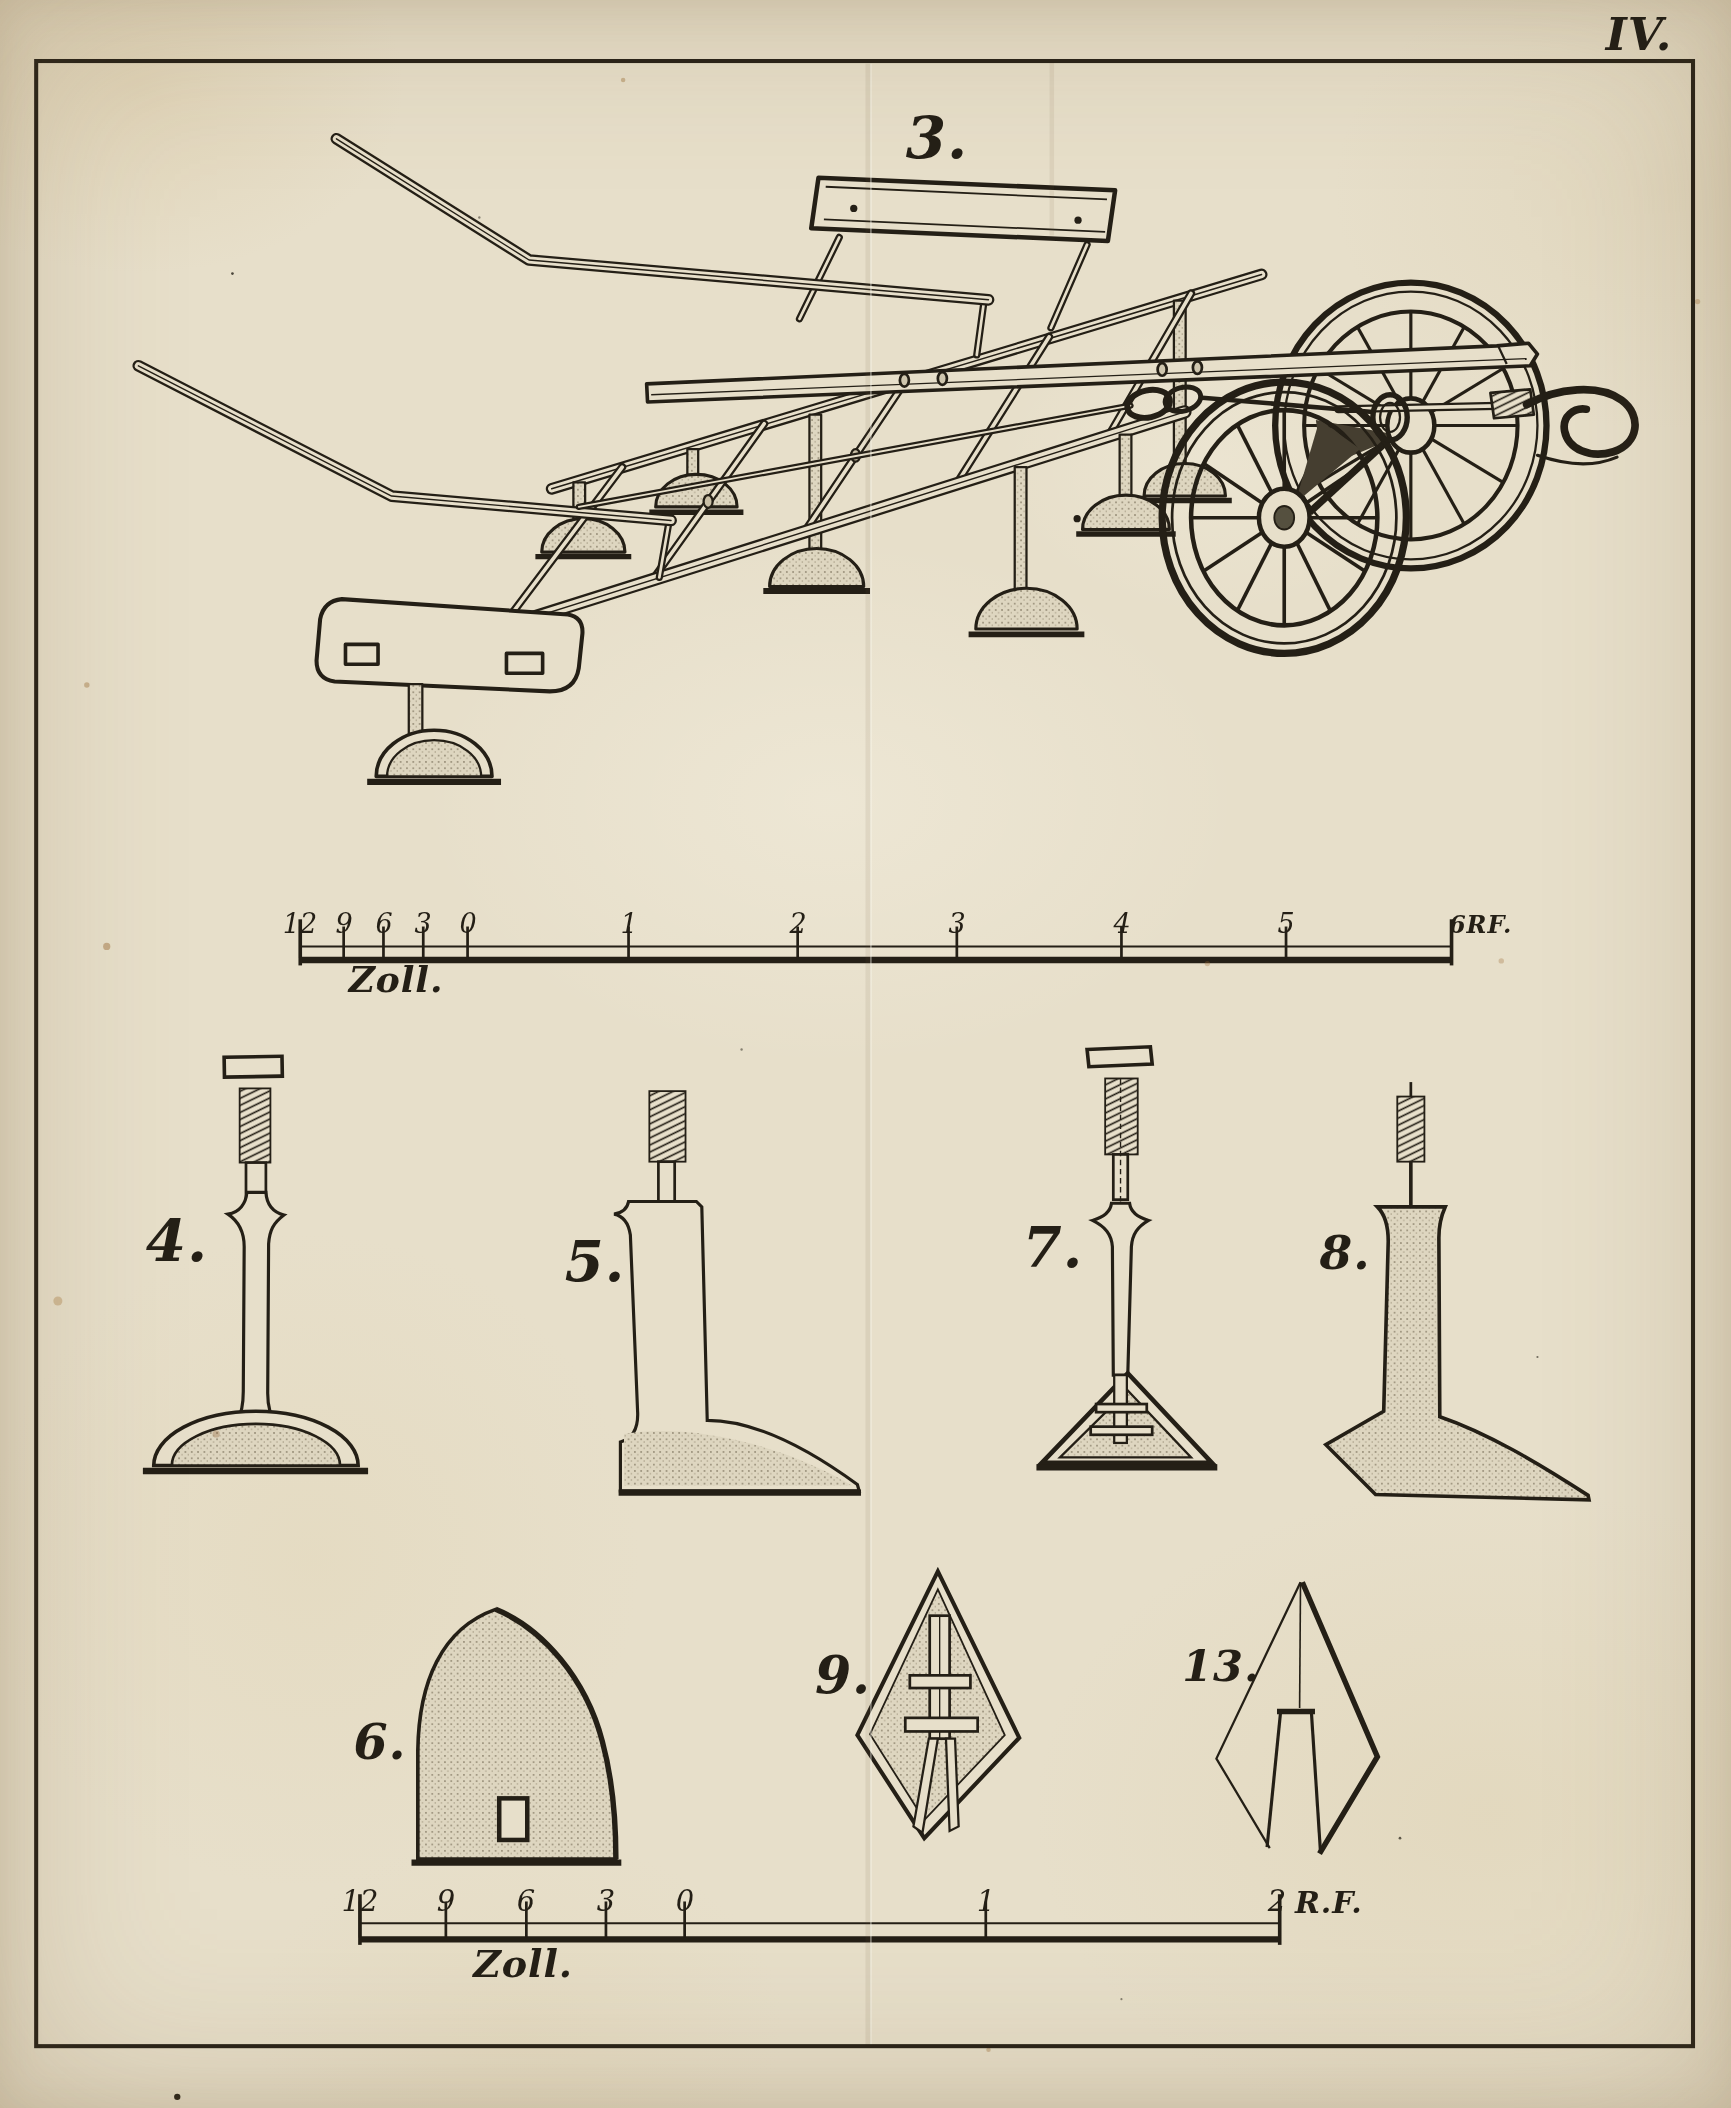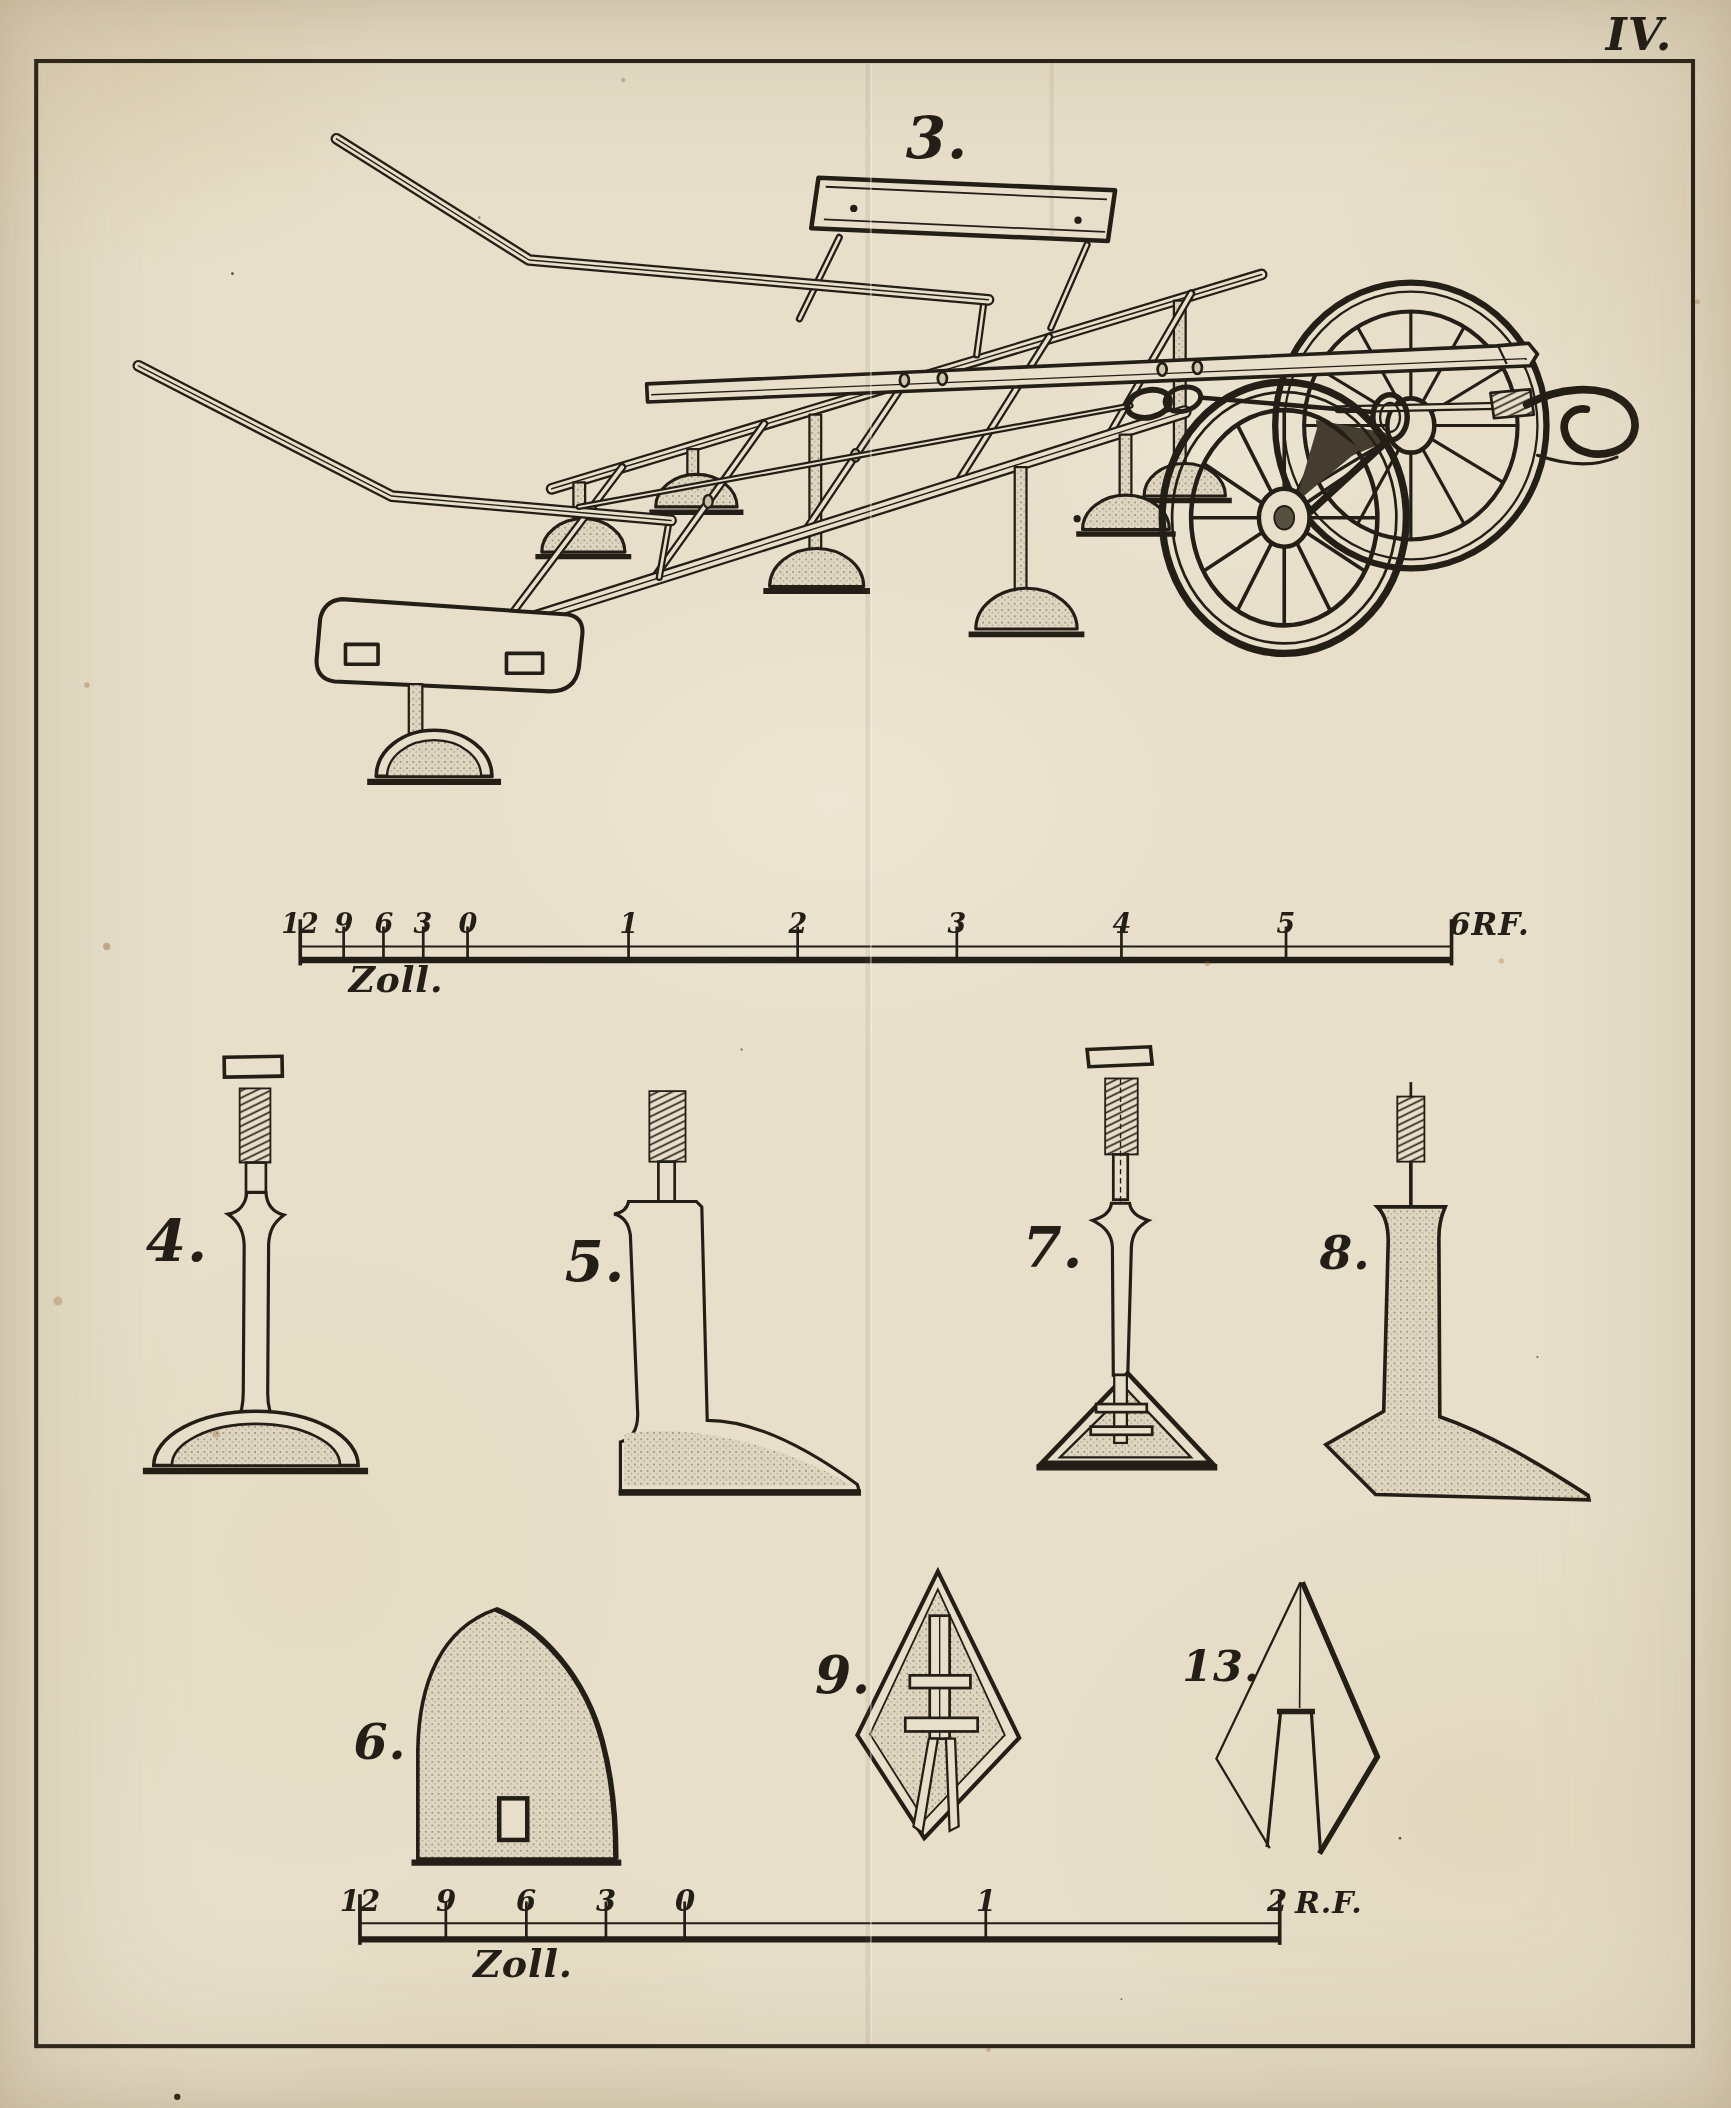--- a/index.html
+++ b/index.html
@@ -22,21 +22,21 @@
   }
   svg{position:absolute;left:0;top:0;}
   .lbl{
     position:absolute;font-style:italic;font-weight:bold;color:#241f16;
     transform:translate(-50%,-50%);white-space:nowrap;letter-spacing:0.9px;z-index:3;
   }
   .lbl.left{transform:translate(0,-50%);}
   .tick-row{position:absolute;left:0;top:0;width:100%;height:0;z-index:3;}
   .tick-num{
     position:absolute;transform:translate(-50%,-50%);
-    font-style:italic;font-weight:bold;color:#241f16;
+    font-style:italic;font-weight:normal;color:#241f16;
   }
 </style>
 </head>
 <body>
 
 <div class="plate">
 
 <svg id="art" width="1731" height="2109" viewBox="0 0 1914 2331">
   <defs>
     <pattern id="stip" width="7" height="7" patternUnits="userSpaceOnUse">
@@ -336,21 +336,21 @@
 <div class="lbl" style="left:937px;top:138px;font-size:58px;">3.</div>
 <div class="lbl" style="left:177px;top:1241px;font-size:58px;">4.</div>
 <div class="lbl" style="left:595px;top:1261px;font-size:56px;">5.</div>
 <div class="lbl" style="left:380px;top:1742px;font-size:49px;">6.</div>
 <div class="lbl" style="left:1053px;top:1247px;font-size:56px;">7.</div>
 <div class="lbl" style="left:1345px;top:1252px;font-size:47px;">8.</div>
 <div class="lbl" style="left:843px;top:1674px;font-size:52px;">9.</div>
 <div class="lbl" style="left:1221px;top:1666px;font-size:43px;">13.</div>
 
 <div class="lbl" style="left:396px;top:979px;font-size:36px;">Zoll.</div>
-<div class="lbl left" style="left:1449px;top:924px;font-size:31px;">6RF.</div>
+<div class="lbl left" style="left:1449px;top:924px;font-size:24px;">6RF.</div>
 <div class="lbl" style="left:523px;top:1963px;font-size:38px;">Zoll.</div>
 <div class="lbl left" style="left:1295px;top:1902px;font-size:30px;">R.F.</div>
 
 <div class="tick-row" style="top:923px;font-size:27px;">
       <span class="tick-num" style="left: 300px;">12</span>
       <span class="tick-num" style="left: 344px;">9</span>
       <span class="tick-num" style="left: 384px;">6</span>
       <span class="tick-num" style="left: 423px;">3</span>
       <span class="tick-num" style="left: 468px;">0</span>
       <span class="tick-num" style="left: 629px;">1</span>

